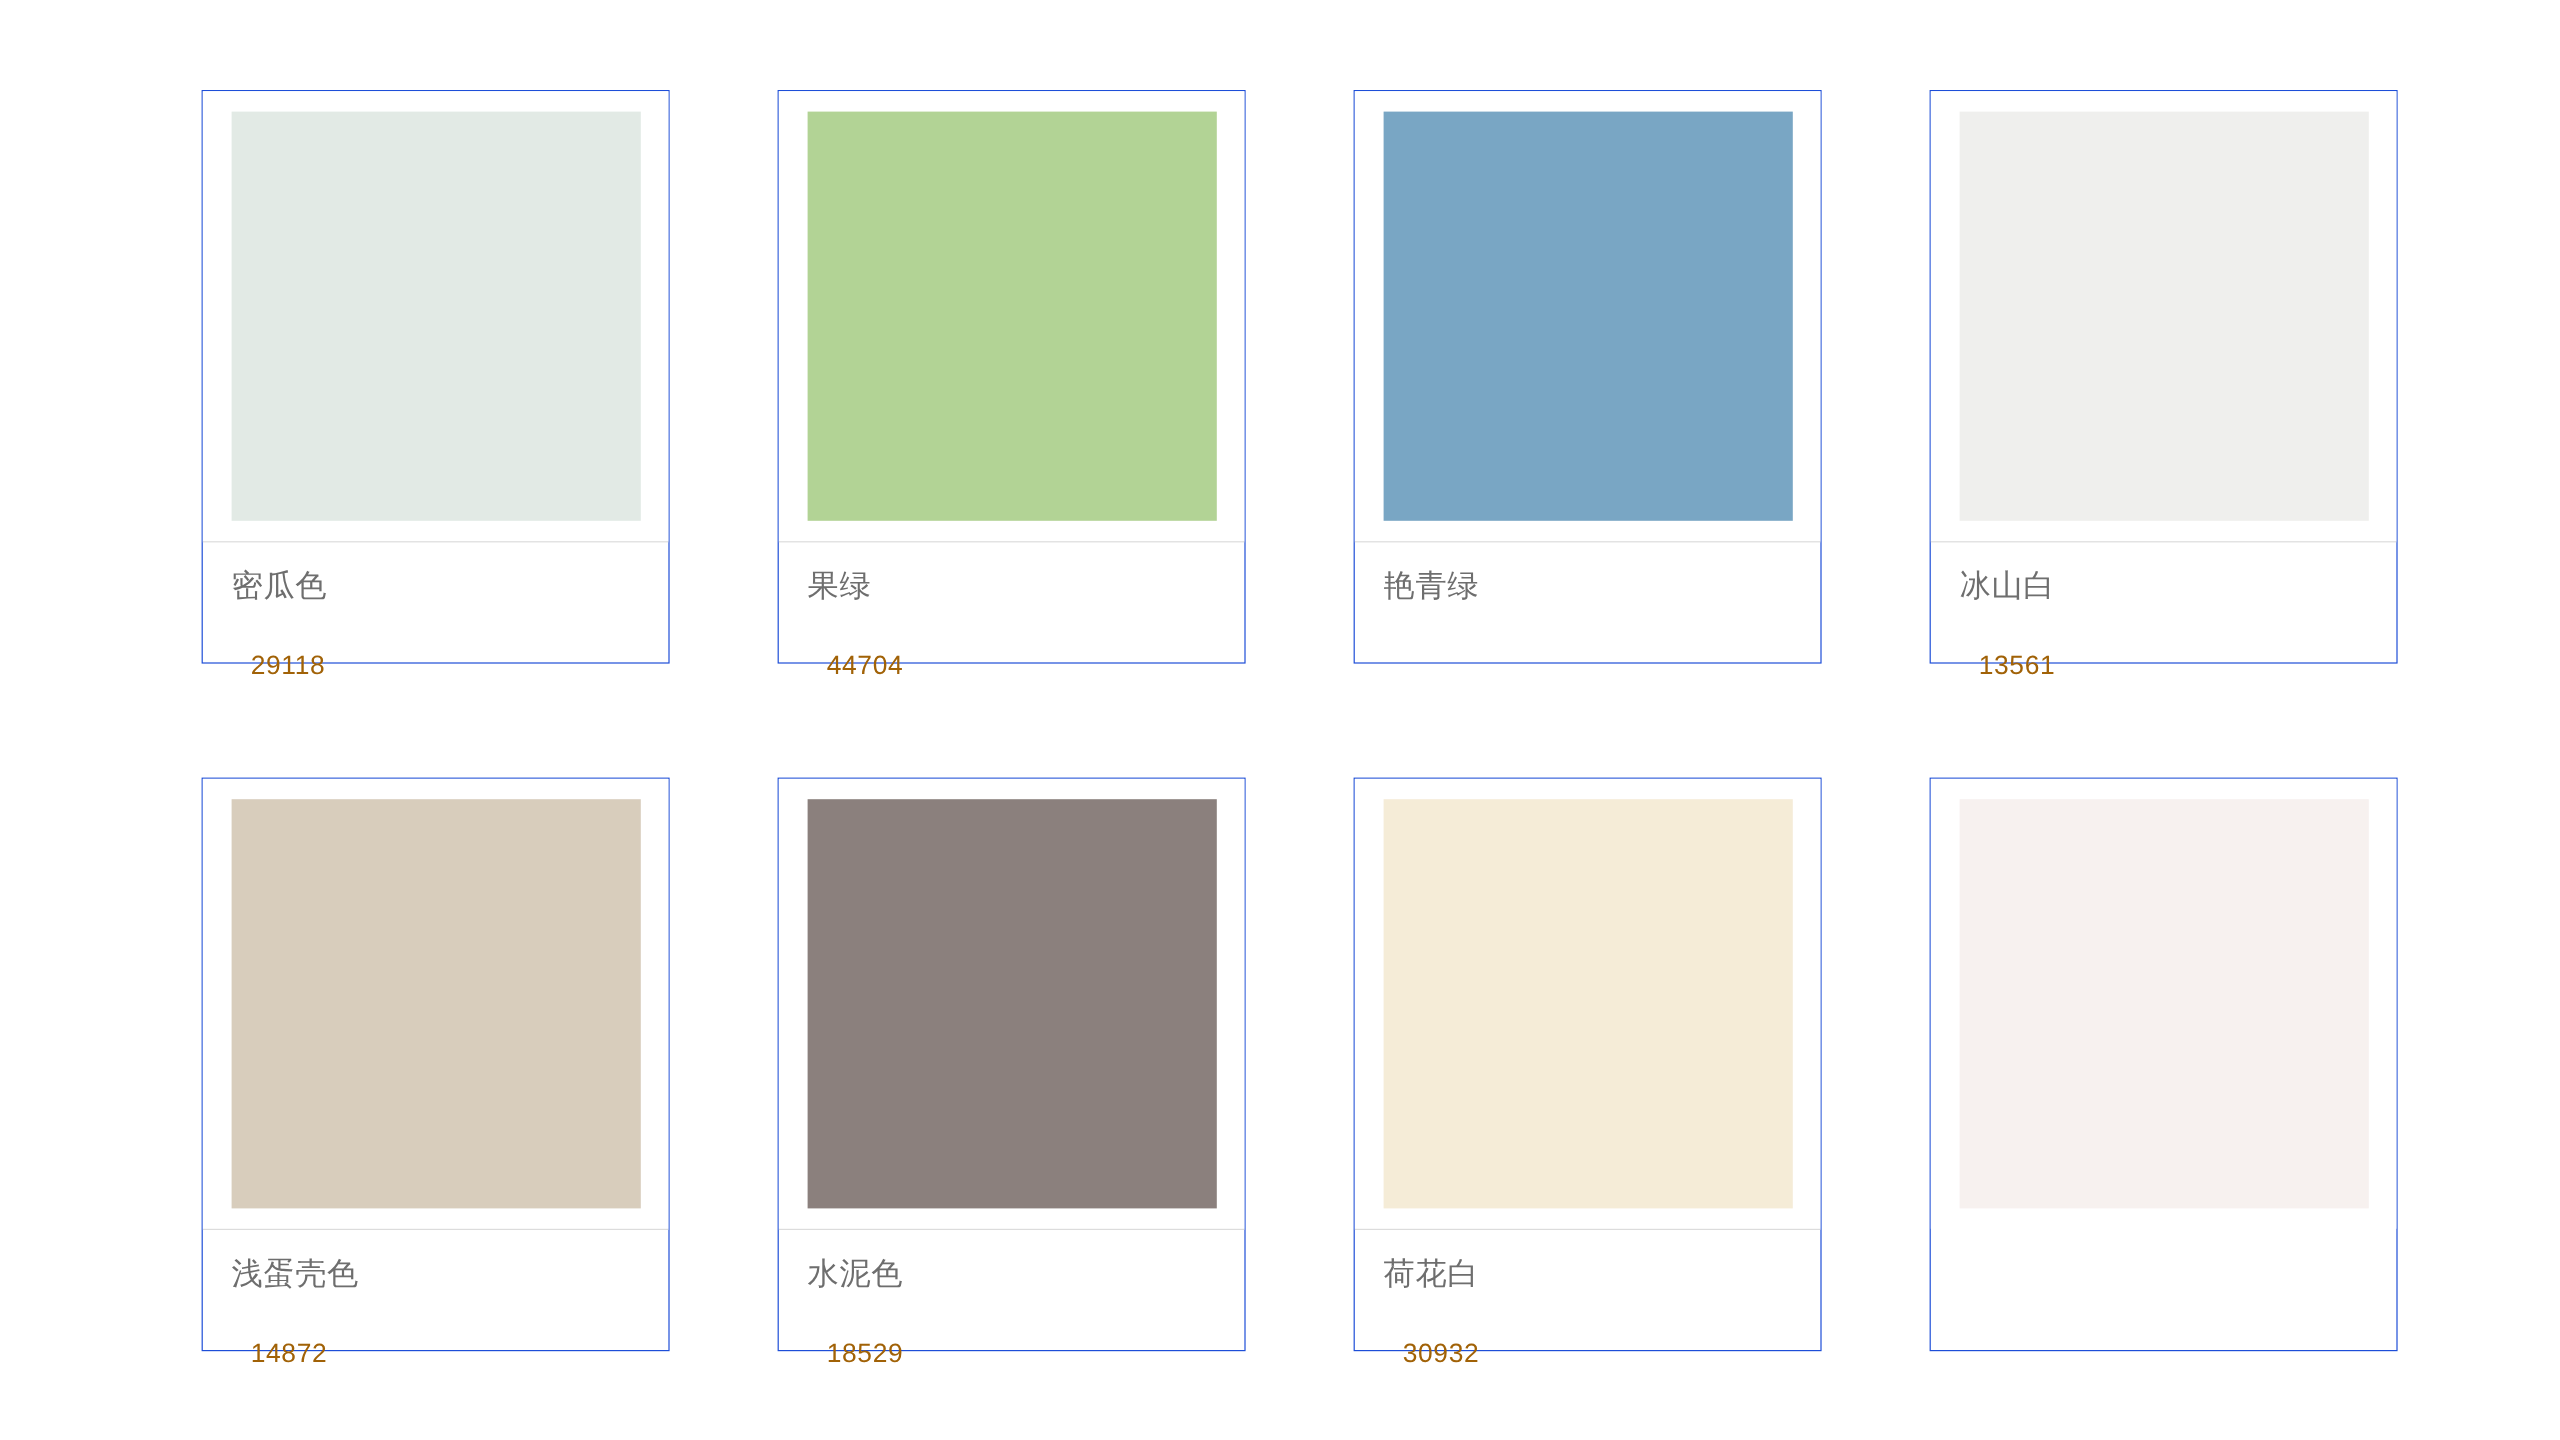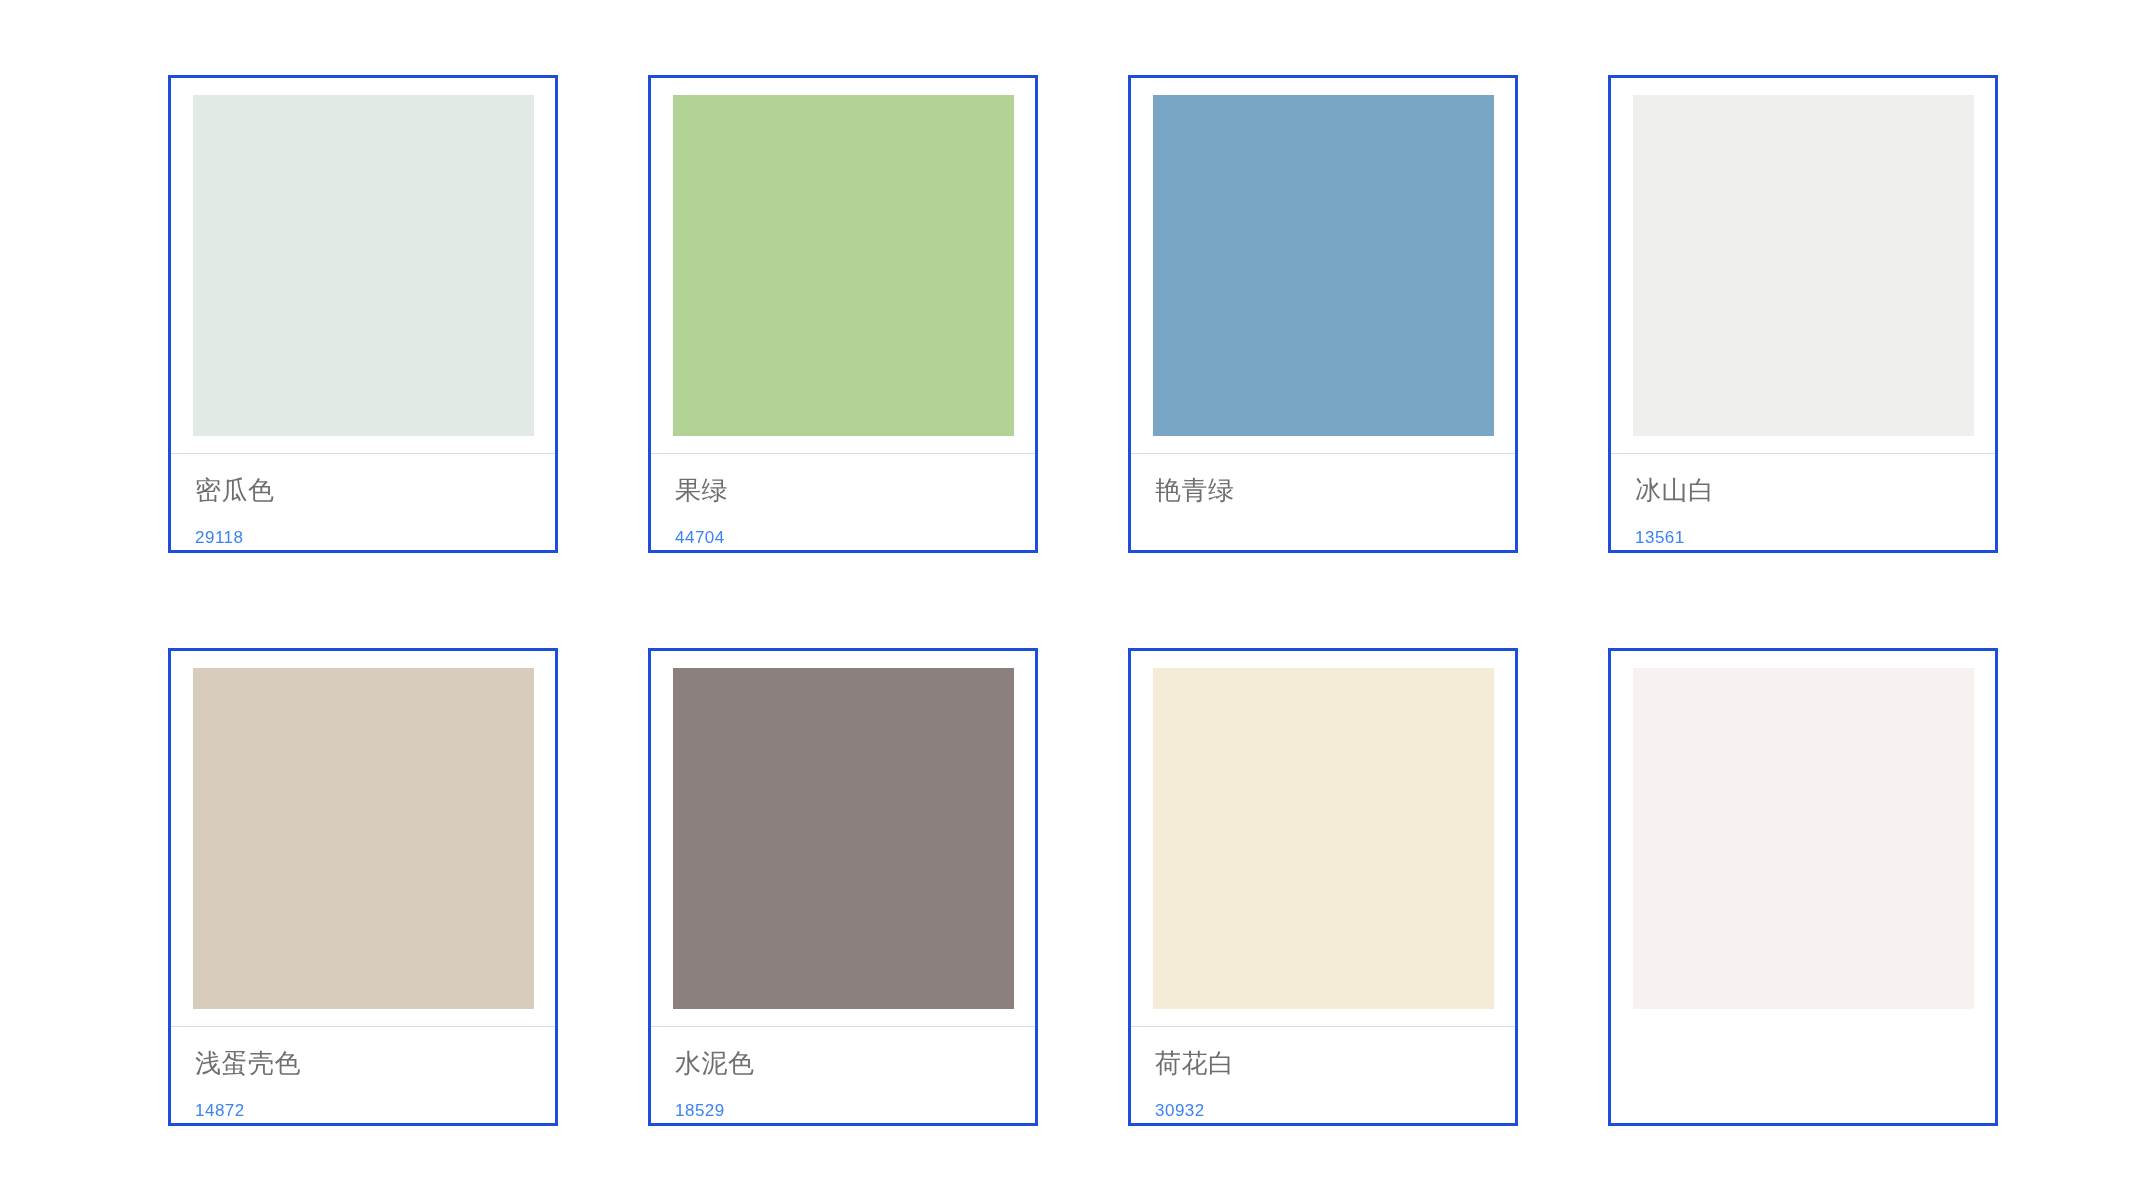--- a/index.html
+++ b/index.html
@@ -26,21 +26,21 @@
     grid-template-rows: repeat(2, 478px);
     column-gap: 90px;
     row-gap: 95px;
   }
 
   .swatch-card {
     box-sizing: border-box;
     width: 390px;
     height: 478px;
     background: #ffffff;
-    border: 3px solid #1d4ed8;
+    border: 1px solid #1d4ed8;
     display: flex;
     flex-direction: column;
   }
 
   
   .swatch-chip-frame {
     box-sizing: border-box;
     flex: 0 0 375px;
     height: 375px;
     background: #ffffff;
@@ -70,25 +70,25 @@
   .swatch-name {
     font-size: 26px;
     line-height: 1.15;
     color: #6e6e6e;
     letter-spacing: 0.5px;
     margin: 0 0 22px 0;
     white-space: nowrap;
   }
 
   .swatch-code {
-    font-size: 17px;
+    font-size: 22px;
     line-height: 1.15;
-    color: #3b82f6;
+    color: #a16207;
     letter-spacing: 0.5px;
-    margin: 0;
+    margin: 16px;
     white-space: nowrap;
   }
 </style>
 </head>
 <body>
 
 <div id="swatch-grid">
     <div class="swatch-card">
       <div class="swatch-chip-frame">
         <div class="swatch-chip" style="background-color: rgb(226, 234, 229);"></div>

